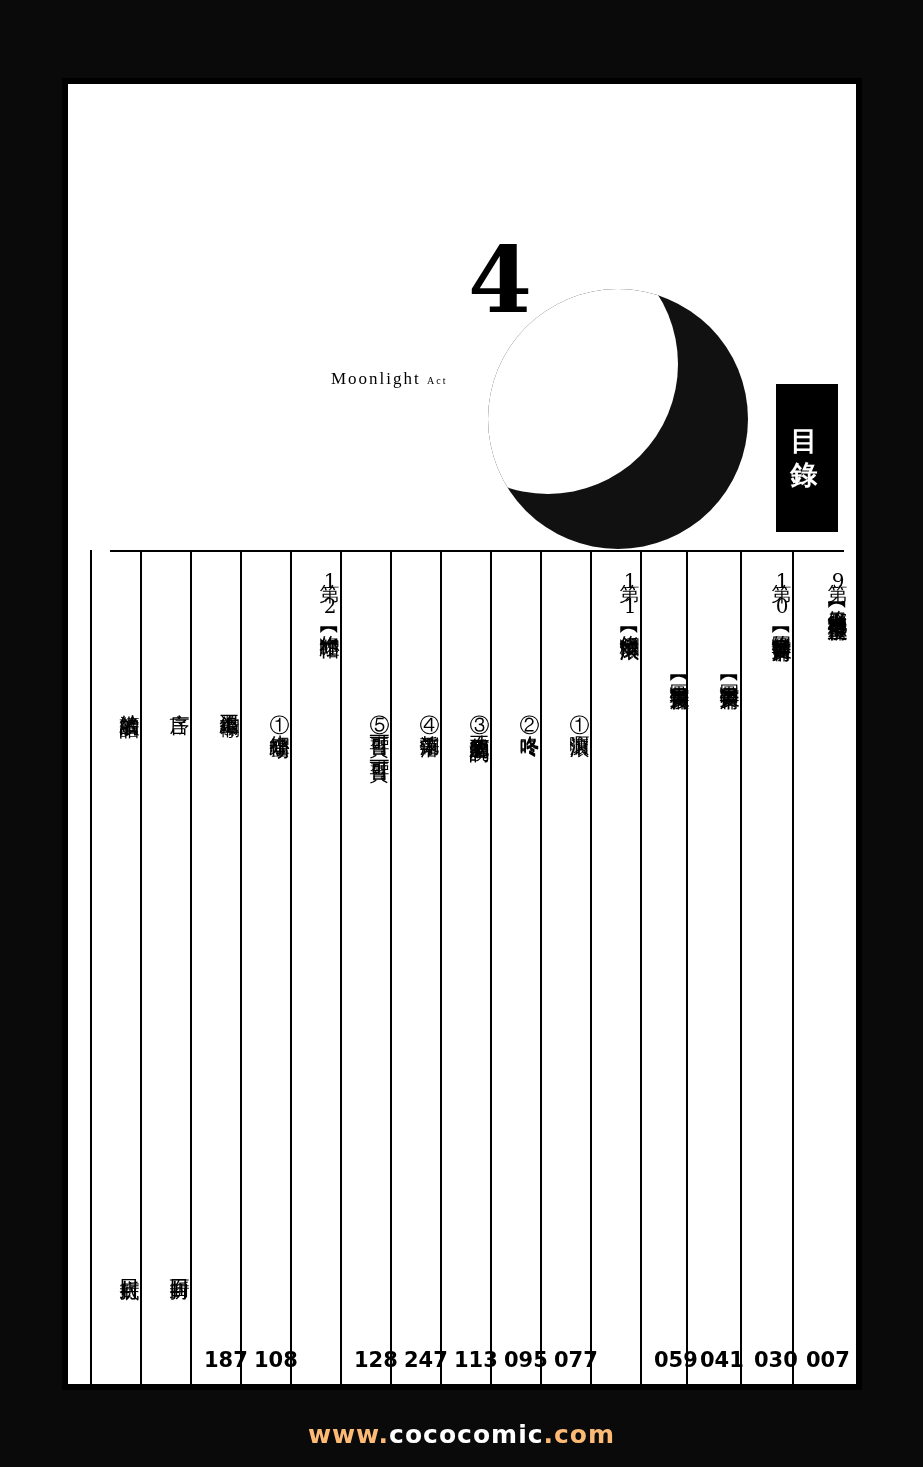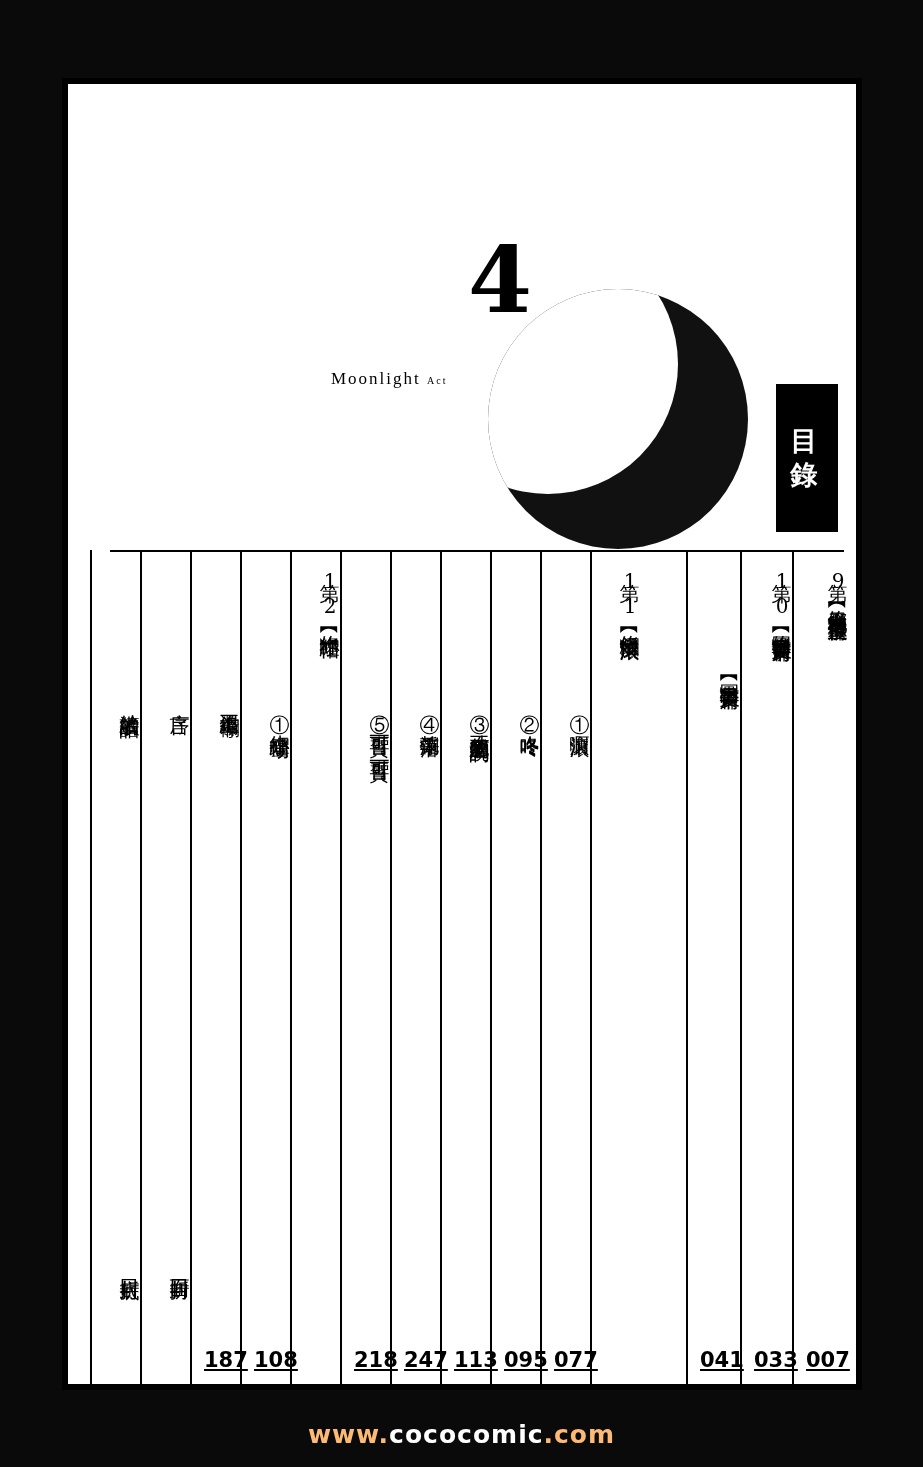--- a/index.html
+++ b/index.html
@@ -168,21 +168,20 @@
     position: absolute;
     bottom: 12px;
     left: 12px;
     right: 0;
     text-align: center;
     font-size: 21px;
     font-weight: bold;
     font-family: "DejaVu Sans", "Liberation Sans", sans-serif;
     color: #000;
     letter-spacing: 0px;
-    text-decoration: underline;
   }
 
   .flap-text {
     position: absolute;
     bottom: 8px;
     left: 0;
     right: 0;
     writing-mode: vertical-rl;
     text-orientation: upright;
     font-size: 20px;
@@ -234,28 +233,32 @@
 
     <div class="columns">
 
       <div class="col" style="right:0px; width:56px;">
         <div class="col-text">第9條【天邪鬼與胡瓜公主】後篇</div>
         <div class="page-num">007</div>
       </div>
 
       <div class="col" style="right:56px; width:52px;">
         <div class="col-text">第10條【圖書委員】前篇</div>
-        <div class="page-num">033</div>
+        <div class="page-num">030</div>
       </div>
 
       <div class="col" style="right:108px; width:54px;">
         <div class="col-text indent">【圖書委員】中篇</div>
         <div class="page-num">041</div>
       </div>
 
+      <div class="col" style="right:158px; width:50px;">
+        <div class="col-text indent">【圖書委員】後篇</div>
+        <div class="page-num">059</div>
+      </div>
 
       <div class="col" style="right:208px; width:50px;">
         <div class="col-text">第11條【飯糰滾滾】</div>
       </div>
 
       <div class="col" style="right:258px; width:50px;">
         <div class="col-text indent2">①滾啊滾</div>
         <div class="page-num">077</div>
       </div>
 
@@ -269,21 +272,21 @@
         <div class="page-num">113</div>
       </div>
 
       <div class="col" style="right:408px; width:50px;">
         <div class="col-text indent2">④乾淨俐落</div>
         <div class="page-num">247</div>
       </div>
 
       <div class="col" style="right:458px; width:50px;">
         <div class="col-text indent2">⑤可喜可賀　可喜可賀</div>
-        <div class="page-num">218</div>
+        <div class="page-num">128</div>
       </div>
 
       <div class="col" style="right:508px; width:50px;">
         <div class="col-text">第12條【小紅帽】</div>
       </div>
 
       <div class="col" style="right:558px; width:50px;">
         <div class="col-text indent2">①小紅帽登場</div>
         <div class="page-num">108</div>
       </div>

